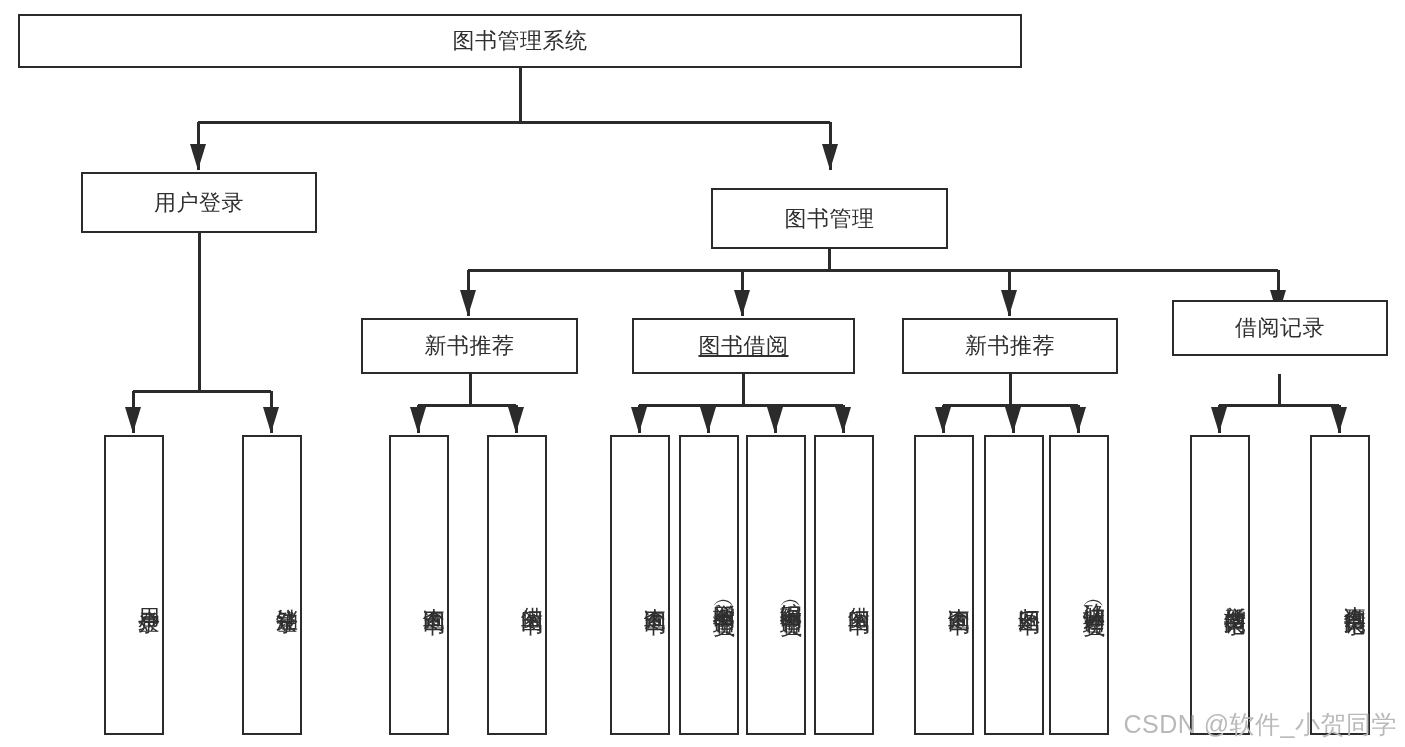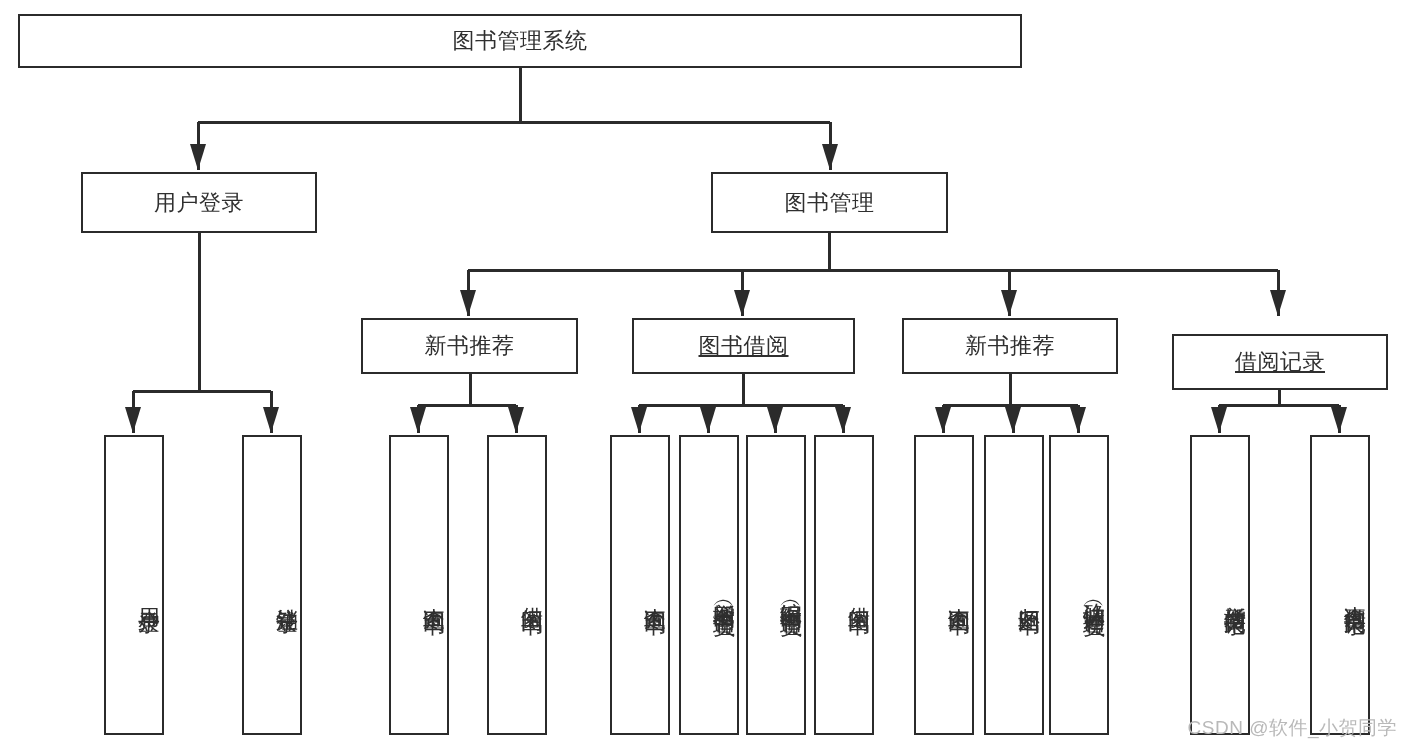--- a/index.html
+++ b/index.html
@@ -51,21 +51,21 @@
   }
   .node.vert > .vtext {
     writing-mode: vertical-rl;
     text-orientation: upright;
     display: block;
   }
   #watermark {
     position: absolute;
     right: 8px;
     bottom: 6px;
-    font-size: 19px;
+    font-size: 25px;
     color: #b9b9b9;
     letter-spacing: 0.5px;
     white-space: nowrap;
     user-select: none;
   }
 </style>
 </head>
 <body>
 
 <div id="canvas">
@@ -126,37 +126,37 @@
     </svg>
 
   <div class="node horiz" style="left: 18px; top: 14px; width: 1004px; height: 54px;">
       <span>图书管理系统</span>
     </div>
 
   <div class="node horiz" style="left: 81px; top: 172px; width: 236px; height: 61px;">
       <span>用户登录</span>
     </div>
 
-  <div class="node horiz" style="left: 711px; top: 172px; width: 237px; height: 61px;">
+  <div class="node horiz" style="left: 711px; top: 188px; width: 237px; height: 61px;">
       <span>图书管理</span>
     </div>
 
   <div class="node horiz" style="left: 361px; top: 318px; width: 217px; height: 56px;">
       <span>新书推荐</span>
     </div>
 
   <div class="node horiz" style="left: 632px; top: 318px; width: 223px; height: 56px; text-decoration: underline;">
       <span>图书借阅</span>
     </div>
 
   <div class="node horiz" style="left: 902px; top: 318px; width: 216px; height: 56px;">
       <span>新书推荐</span>
     </div>
 
-  <div class="node horiz" style="left: 1172px; top: 334px; width: 216px; height: 56px; text-decoration: underline;">
+  <div class="node horiz" style="left: 1172px; top: 300px; width: 216px; height: 56px;">
       <span>借阅记录</span>
     </div>
 
   <div class="node vert" style="left: 104px; top: 435px; width: 60px; height: 300px;">
       <span class="vtext">用户登录</span>
     </div>
 
   <div class="node vert" style="left: 242px; top: 435px; width: 60px; height: 300px;">
       <span class="vtext">注销登录</span>
     </div>

